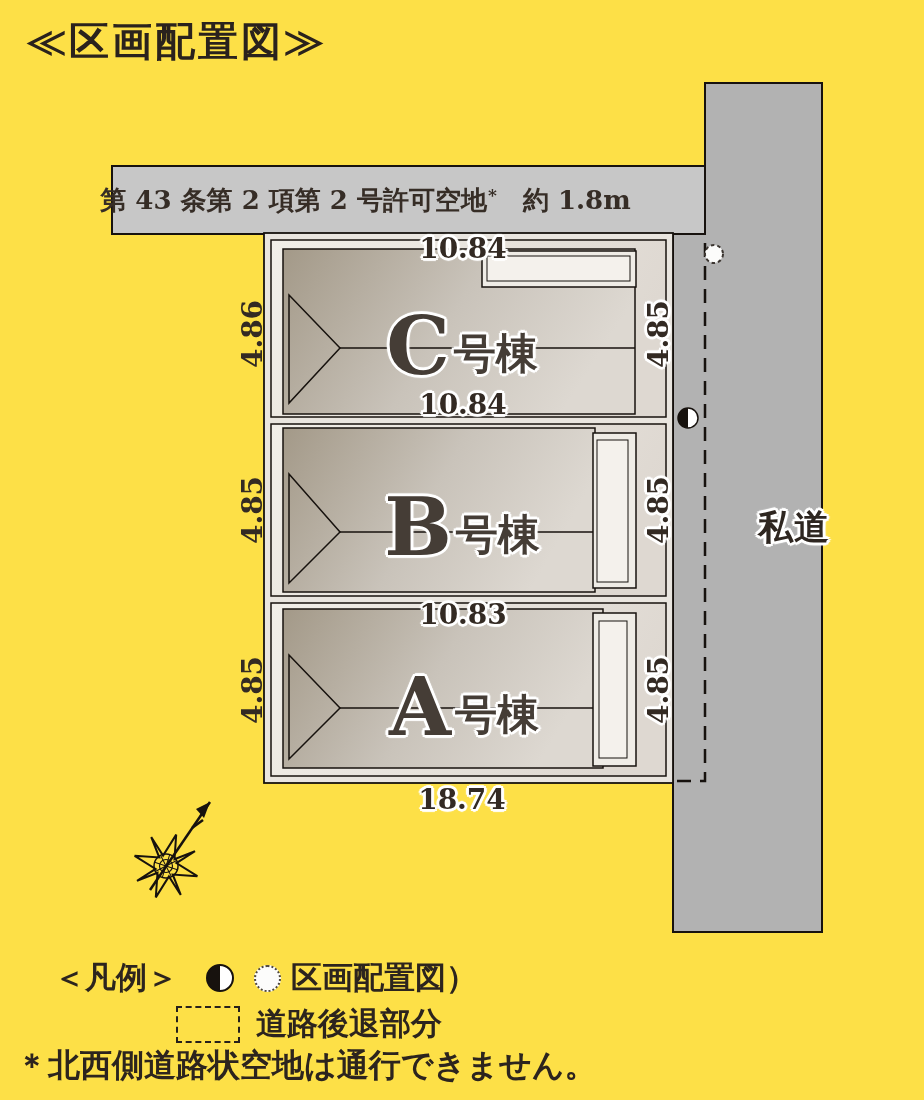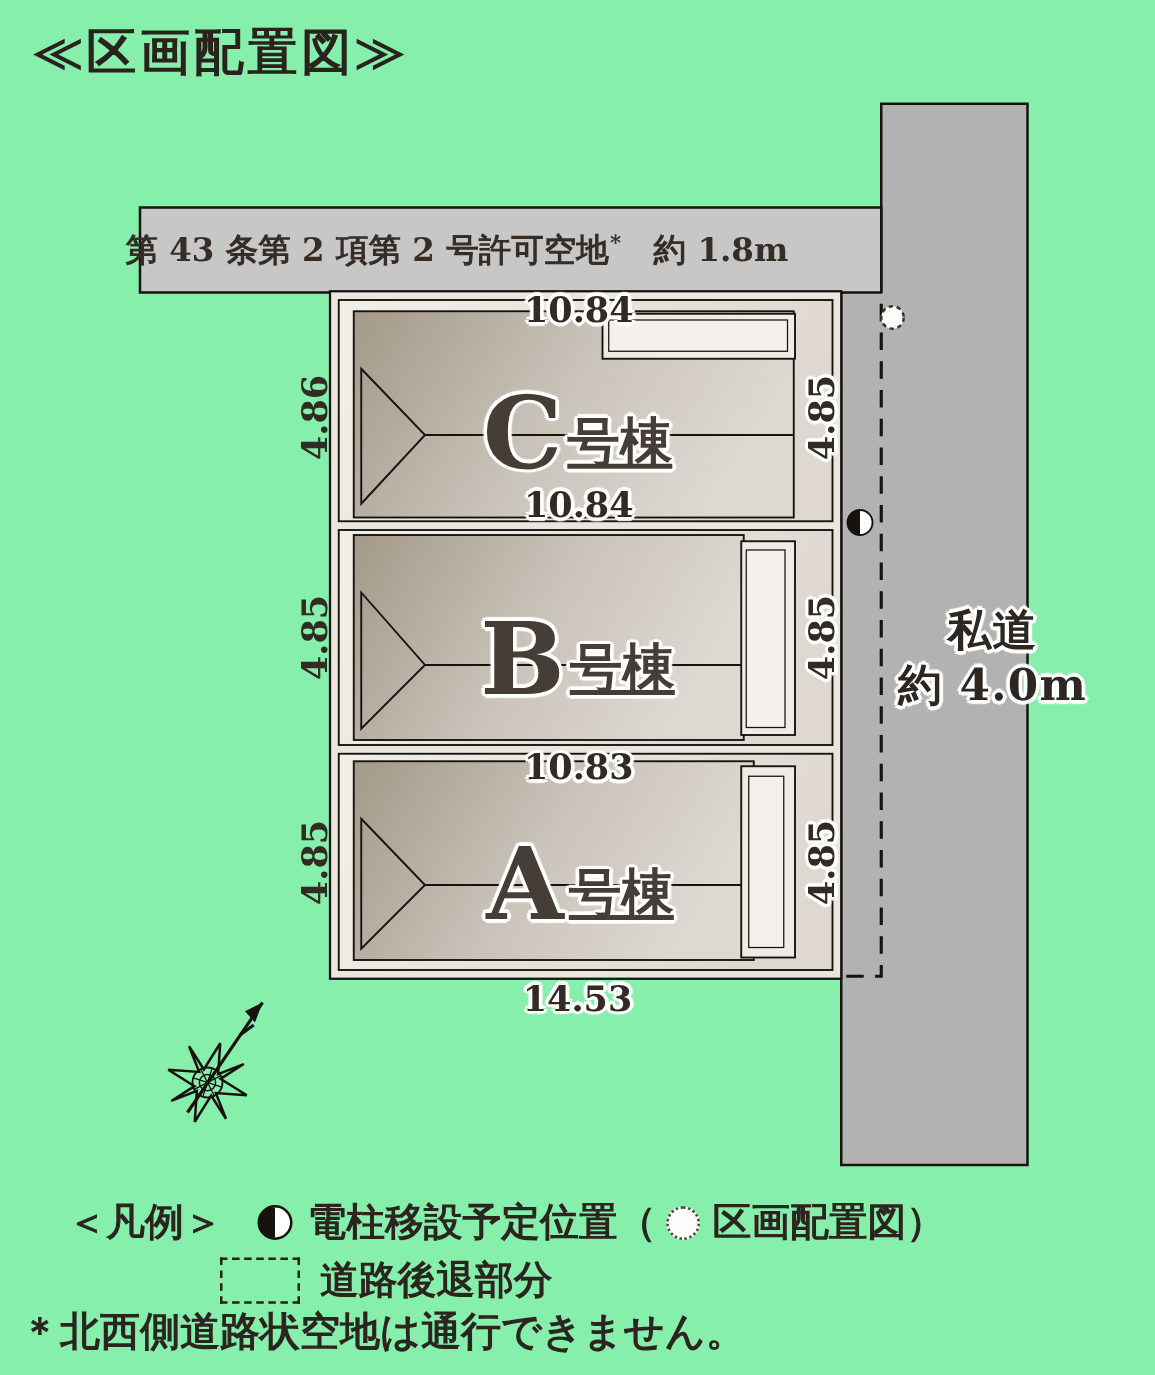--- a/index.html
+++ b/index.html
@@ -1,36 +1,36 @@
 <!DOCTYPE html>
 <html><head>
 <meta charset="utf-8">
 <style>
   html,body{margin:0;padding:0;background:#e4eae8;}
   .stage{
-    position:relative;width:924px;height:1100px;background:#86efac;
+    position:relative;width:924px;height:1100px;background:#fde047;
     font-family:"DejaVu Serif","Liberation Serif",serif;color:#332a23;overflow:hidden;
   }
   .stage svg{position:absolute;left:0;top:0;}
   .lbl{position:absolute;white-space:nowrap;font-weight:bold;color:#332a23;}
   .ow{text-shadow:
     -2px -2px 0 #fff,0 -2px 0 #fff,2px -2px 0 #fff,
     -2px 0 0 #fff,2px 0 0 #fff,
     -2px 2px 0 #fff,0 2px 0 #fff,2px 2px 0 #fff,
     -3px 0 1px #fff,3px 0 1px #fff,0 -3px 1px #fff,0 3px 1px #fff;}
   .title{left:26px;top:14px;font-size:40px;letter-spacing:3px;color:#2a221d;}
   .strip-label{left:112px;top:166px;width:593px;height:68px;display:flex;align-items:center;
     justify-content:center;padding-right:86px;box-sizing:border-box;font-size:26px;color:#362d26;}
   .strip-label sup{font-size:17px;margin:-10px 2px 0 1px;}
   .strip-label .w{margin-left:24px;}
   .dim{font-size:28px;transform:translate(-50%,-50%);}
   .dim.v{transform:translate(-50%,-50%) rotate(-90deg);}
   .bldg{display:flex;align-items:center;transform:translate(-50%,-50%);color:#453d36;}
   .bldg-letter{font-size:80px;line-height:1;}
-  .bldg-suffix{font-size:42px;line-height:1;margin:16px 0 0 4px;text-decoration:underline;}
+  .bldg-suffix{font-size:42px;line-height:1;margin:16px 0 0 4px;}
   .road-label{left:794px;top:527px;transform:translate(-50%,-50%);text-align:center;
     font-size:35px;line-height:44px;letter-spacing:1px;color:#2e2620;}
   .legend-row{position:absolute;display:flex;align-items:center;font-weight:bold;
     font-size:31px;color:#2c241e;}
   .legend-row1{left:26px;top:957px;margin-left:28px;}
   .legend-row2{left:176px;top:1003px;}
   .legend-row3{left:16px;top:1044px;font-size:32px;}
   .icon-half{width:24px;height:24px;border-radius:50%;border:2px solid #17120e;
     background:linear-gradient(90deg,#17120e 0 50%,#ffffff 50% 100%);margin:0 12px 0 28px;flex:0 0 auto;}
   .icon-dotted{width:23px;height:23px;border-radius:50%;border:2px dotted #4d463f;
@@ -120,21 +120,21 @@
 
   <div class="lbl strip-label">
     <span>第 43 条第 2 項第 2 号許可空地</span>
       <sup>*</sup>
       <span class="w">約 1.8m</span>
   </div>
 
   <div class="lbl dim ow" style="left:463px;top:248px">10.84</div>
   <div class="lbl dim ow" style="left:463px;top:404px">10.84</div>
   <div class="lbl dim ow" style="left:463px;top:614px">10.83</div>
-  <div class="lbl dim ow" style="left:462px;top:799px">14.53</div>
+  <div class="lbl dim ow" style="left:462px;top:799px">18.74</div>
 
   <div class="lbl dim v" style="left:252px;top:334px">4.86</div>
   <div class="lbl dim v" style="left:252px;top:510px">4.85</div>
   <div class="lbl dim v" style="left:252px;top:690px">4.85</div>
 
   <div class="lbl dim v ow" style="left:658px;top:334px">4.85</div>
   <div class="lbl dim v ow" style="left:658px;top:510px">4.85</div>
   <div class="lbl dim v ow" style="left:658px;top:690px">4.85</div>
 
   <div class="lbl bldg ow" style="left:462px;top:346px">
@@ -145,27 +145,25 @@
     <span class="bldg-letter">B</span>
     <span class="bldg-suffix">号棟</span>
   </div>
   <div class="lbl bldg ow" style="left:464px;top:707px">
     <span class="bldg-letter">A</span>
     <span class="bldg-suffix">号棟</span>
   </div>
 
   <div class="lbl road-label ow">
     <div>私道</div>
-    <div>約 4.0m</div>
   </div>
 
   <div class="legend-row legend-row1">
     <span>＜凡例＞</span>
     <span class="icon-half"></span>
-    <span>電柱移設予定位置（</span>
     <span class="icon-dotted"></span>
     <span>区画配置図）</span>
   </div>
   <div class="legend-row legend-row2">
     <span class="icon-dashedbox"></span>
     <span>道路後退部分</span>
   </div>
   <div class="legend-row legend-row3">＊北西側道路状空地は通行できません。</div>
 
 </div>

